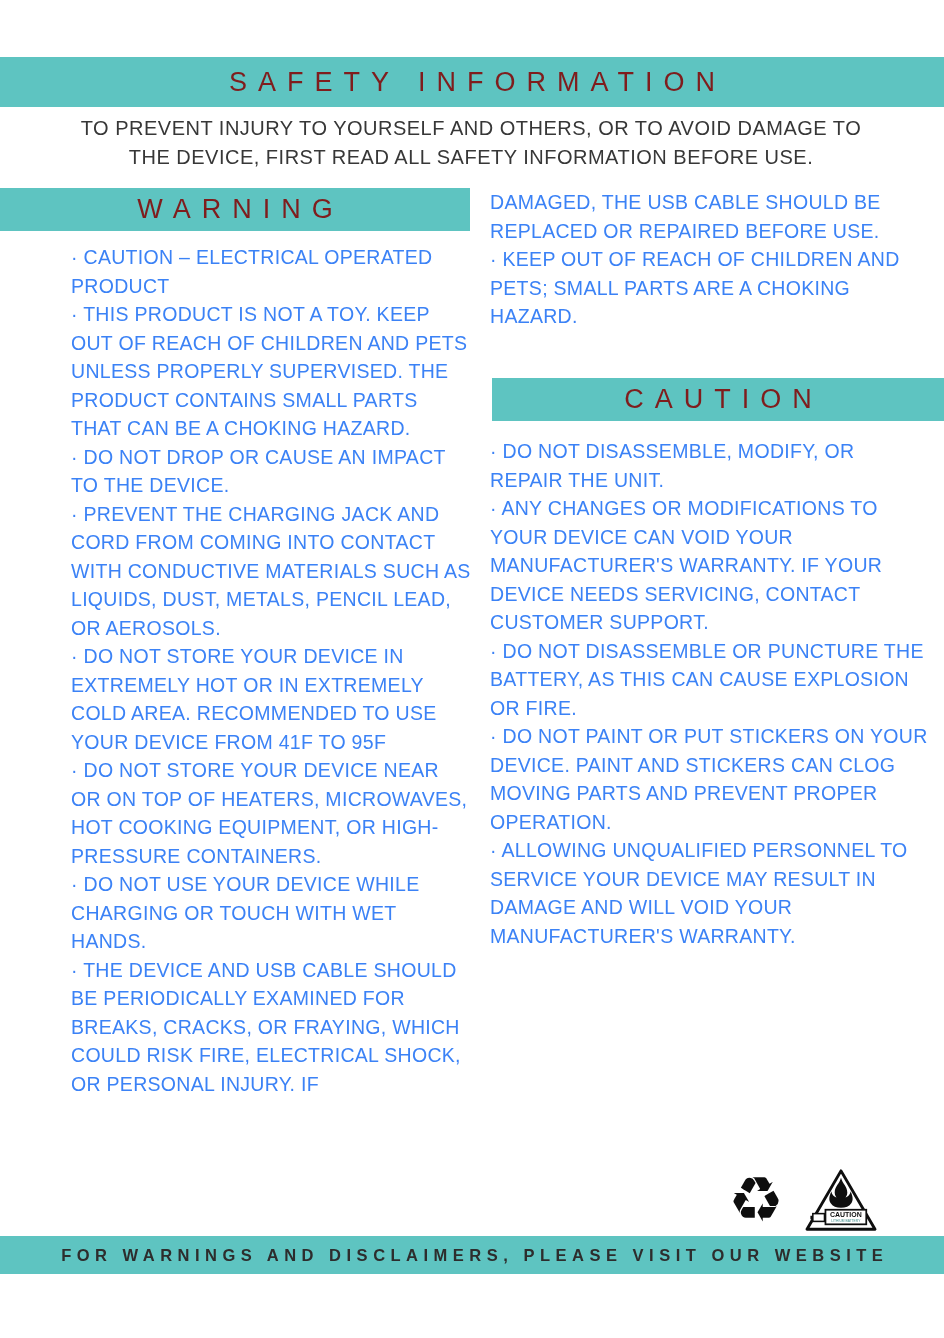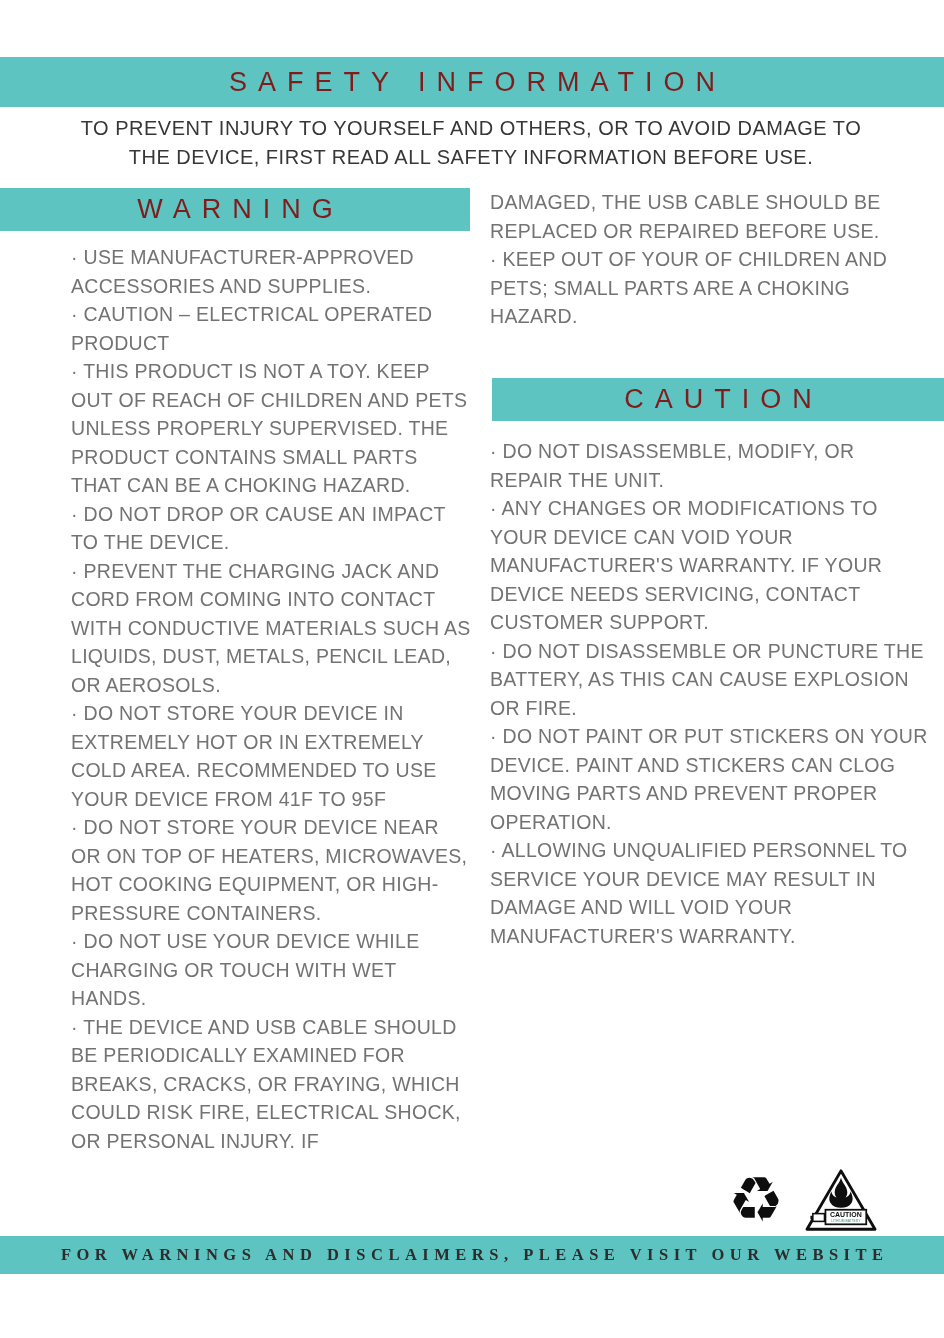--- a/index.html
+++ b/index.html
@@ -30,36 +30,36 @@
   .intro{
     position:absolute;top:114px;left:71px;width:800px;
     font-size:20px;line-height:29px;letter-spacing:0.5px;color:#373737;text-align:center;
   }
   .intro p{margin:0;}
   .text-col p{
     margin:0;
     font-size:19.5px;
     line-height:28.5px;
     letter-spacing:0.3px;
-    color:#737373;
+    color:#3b82f6;
   }
   .col-left-list{position:absolute;top:243px;left:71px;width:400px;}
   .col-right-top{position:absolute;top:188px;left:490px;width:438px;}
   .col-right-list{position:absolute;top:437px;left:490px;width:438px;}
   .icons-row{position:absolute;top:1167px;left:728px;width:160px;height:70px;}
   .recycle-glyph{
     position:absolute;left:0;top:2px;
     font-size:62px;line-height:62px;color:#0e0e0e;
     font-family:"DejaVu Sans",sans-serif;
   }
   .caution-svg{position:absolute;left:76px;top:0;width:74px;height:68px;}
   .footer-banner{
     position:absolute;top:1236px;left:0;width:944px;height:38px;
     background:#5ec4c1;
-    display:flex;align-items:center;justify-content:center;font-family:Liberation Serif, serif;
+    display:flex;align-items:center;justify-content:center;
   }
   .footer-banner .footer-text{
     color:#2d2d2d;
     font-weight:bold;
     font-size:16.5px;
     letter-spacing:5.5px;
     padding-left:5.5px;
     white-space:nowrap;
   }
 </style>
@@ -74,34 +74,33 @@
 
   <div class="intro">
     <p>TO PREVENT INJURY TO YOURSELF AND OTHERS, OR TO AVOID DAMAGE TO THE DEVICE, FIRST READ ALL SAFETY INFORMATION BEFORE USE.</p>
   </div>
 
   <div class="banner warning-banner">
     <span class="banner-title">WARNING</span>
   </div>
 
   <div class="text-col col-left-list">
-      <p>· USE MANUFACTURER-APPROVED ACCESSORIES AND SUPPLIES.</p>
       <p>· CAUTION – ELECTRICAL OPERATED PRODUCT</p>
       <p>· THIS PRODUCT IS NOT A TOY. KEEP OUT OF REACH OF CHILDREN AND PETS UNLESS PROPERLY SUPERVISED. THE PRODUCT CONTAINS SMALL PARTS THAT CAN BE A CHOKING HAZARD.</p>
       <p>· DO NOT DROP OR CAUSE AN IMPACT TO THE DEVICE.</p>
       <p>· PREVENT THE CHARGING JACK AND CORD FROM COMING INTO CONTACT WITH CONDUCTIVE MATERIALS SUCH AS LIQUIDS, DUST, METALS, PENCIL LEAD, OR AEROSOLS.</p>
       <p>· DO NOT STORE YOUR DEVICE IN EXTREMELY HOT OR IN EXTREMELY COLD AREA. RECOMMENDED TO USE YOUR DEVICE FROM 41F TO 95F</p>
       <p>· DO NOT STORE YOUR DEVICE NEAR OR ON TOP OF HEATERS, MICROWAVES, HOT COOKING EQUIPMENT, OR HIGH-PRESSURE CONTAINERS.</p>
       <p>· DO NOT USE YOUR DEVICE WHILE CHARGING OR TOUCH WITH WET HANDS.</p>
       <p>· THE DEVICE AND USB CABLE SHOULD BE PERIODICALLY EXAMINED FOR BREAKS, CRACKS, OR FRAYING, WHICH COULD RISK FIRE, ELECTRICAL SHOCK, OR PERSONAL INJURY. IF</p>
     </div>
 
   <div class="text-col col-right-top">
       <p>DAMAGED, THE USB CABLE SHOULD BE REPLACED OR REPAIRED BEFORE USE.</p>
-      <p>· KEEP OUT OF YOUR OF CHILDREN AND PETS; SMALL PARTS ARE A CHOKING HAZARD.</p>
+      <p>· KEEP OUT OF REACH OF CHILDREN AND PETS; SMALL PARTS ARE A CHOKING HAZARD.</p>
     </div>
 
   <div class="banner caution-banner">
     <span class="banner-title">CAUTION</span>
   </div>
 
   <div class="text-col col-right-list">
       <p>· DO NOT DISASSEMBLE, MODIFY, OR REPAIR THE UNIT.</p>
       <p>· ANY CHANGES OR MODIFICATIONS TO YOUR DEVICE CAN VOID YOUR MANUFACTURER'S WARRANTY. IF YOUR DEVICE NEEDS SERVICING, CONTACT CUSTOMER SUPPORT.</p>
       <p>· DO NOT DISASSEMBLE OR PUNCTURE THE BATTERY, AS THIS CAN CAUSE EXPLOSION OR FIRE.</p>

